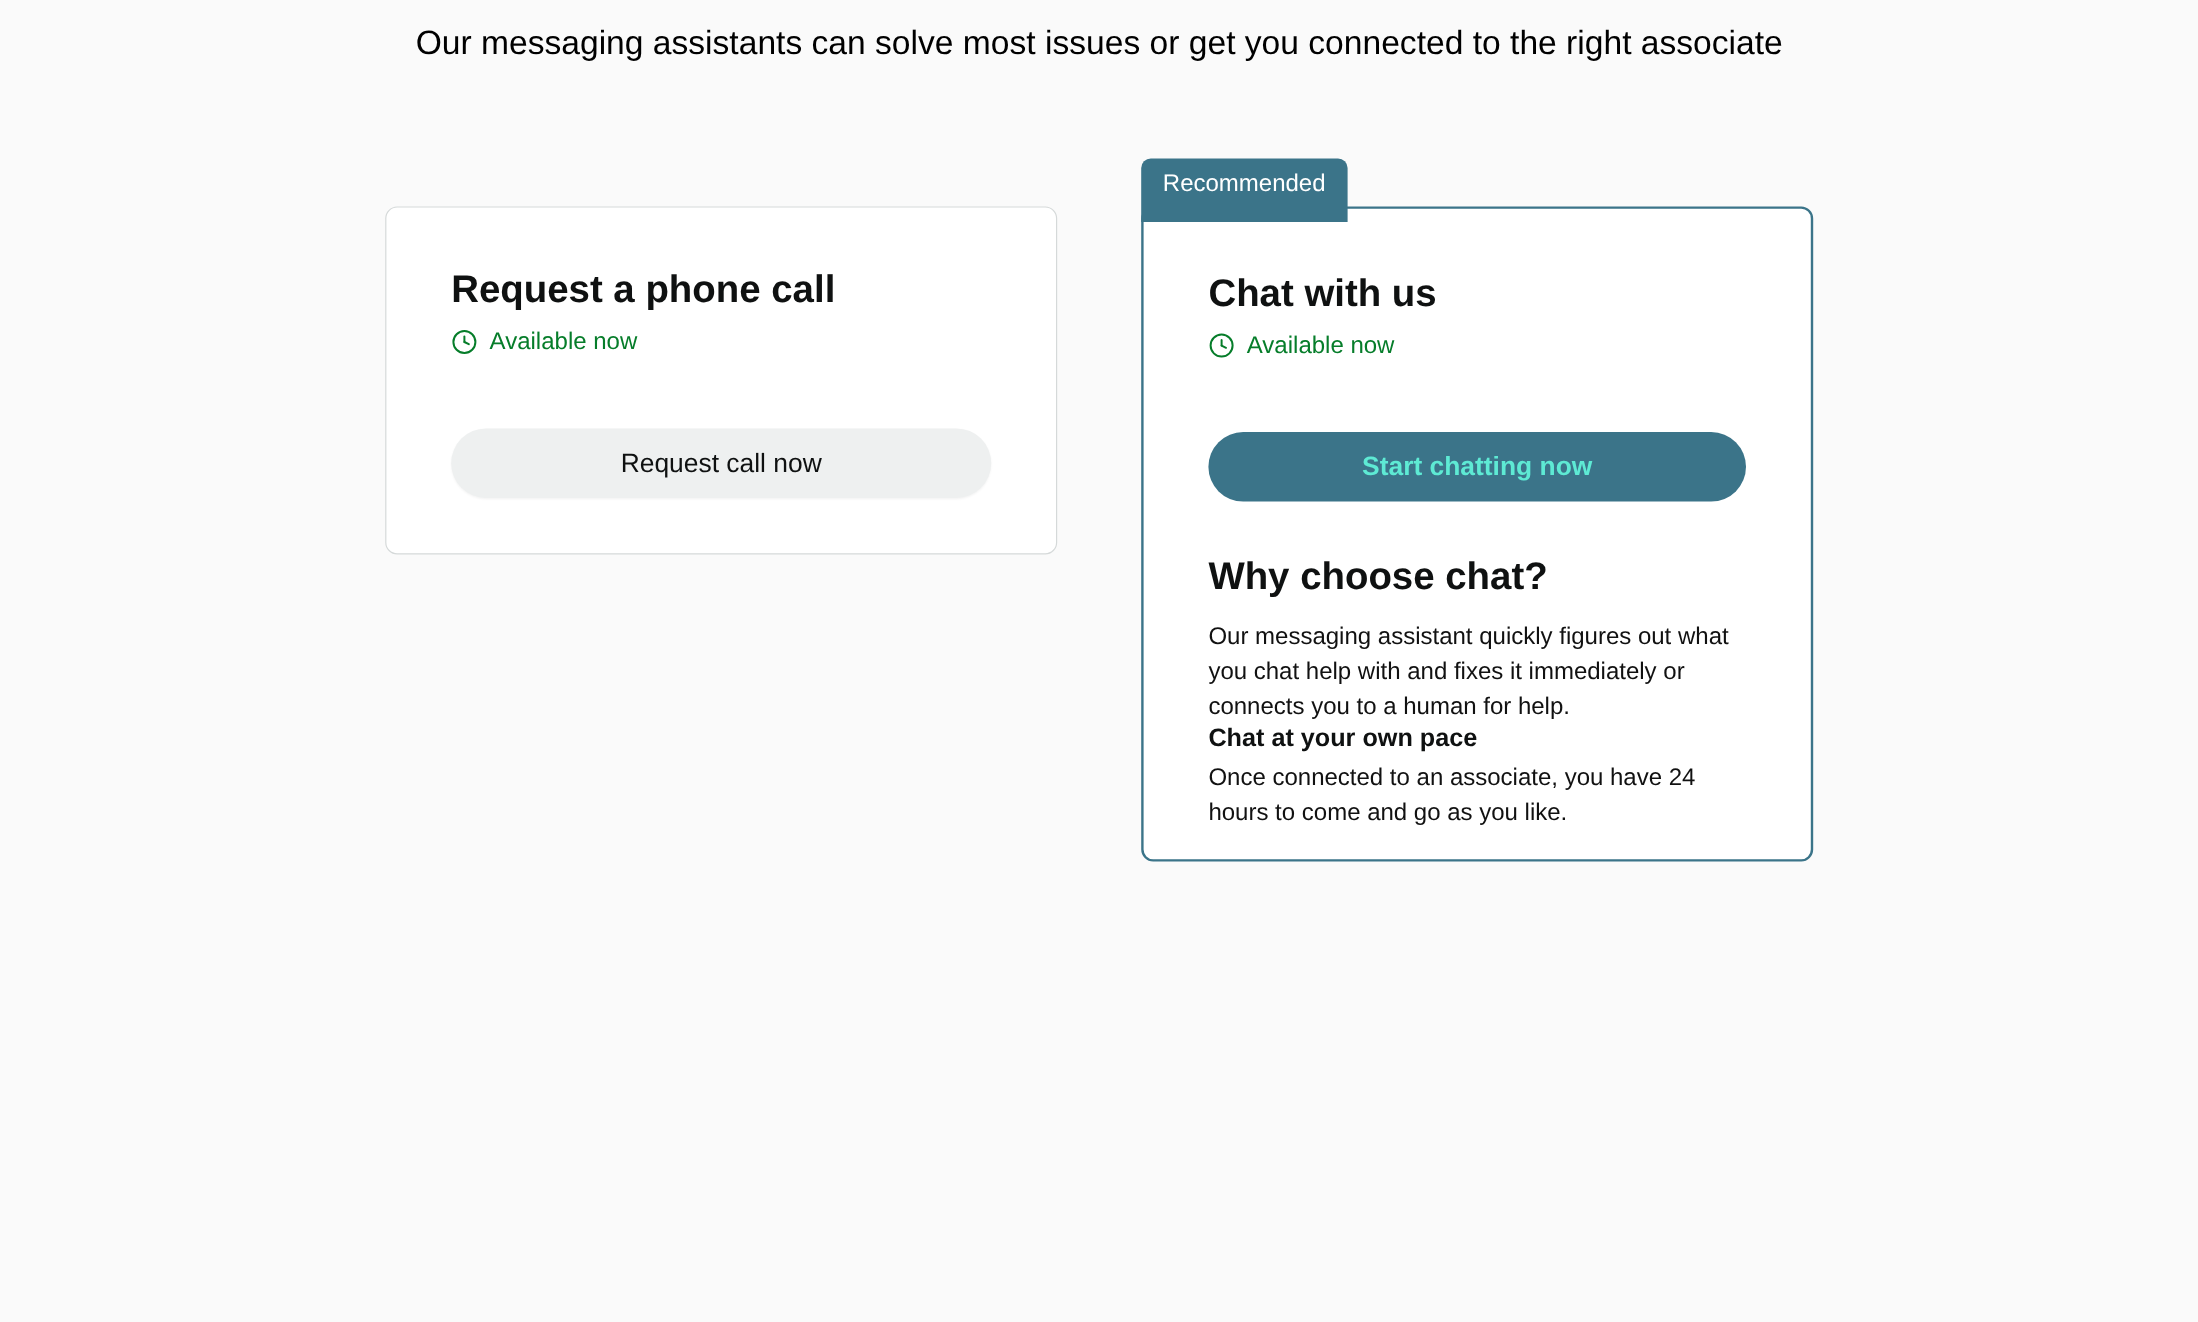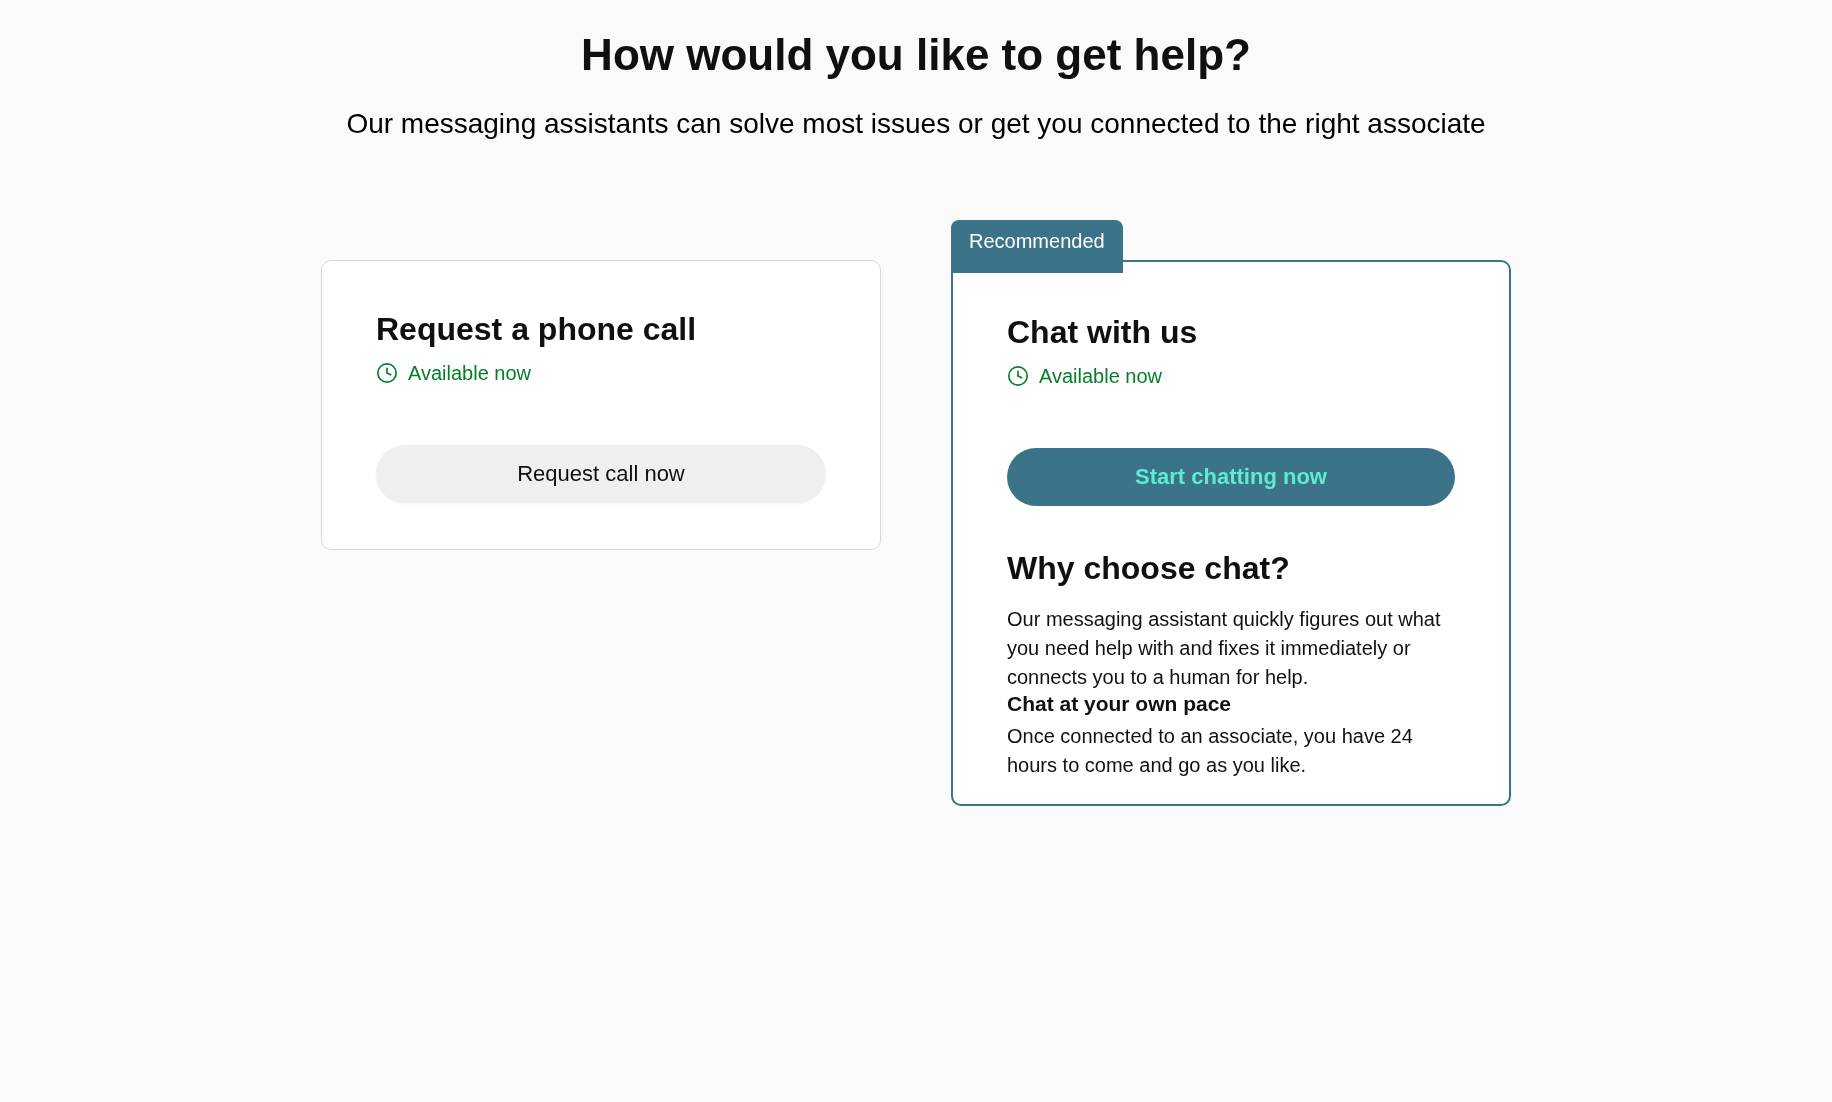--- a/index.html
+++ b/index.html
@@ -142,21 +142,20 @@
       margin-bottom: 26px;
     }
     .benefit-text:last-child {
       margin-bottom: 0;
     }
   </style>
 </head>
 <body>
 
 <div class="container">
-  <h1 class="page-title">How would you like to get help?</h1>
   <p class="page-subtitle">Our messaging assistants can solve most issues or get you connected to the right associate</p>
 
   <div class="cards-row">
 
     <div class="card card-phone">
       <h2 class="card-title">Request a phone call</h2>
       <div class="status-row">
         <svg class="clock-icon" viewBox="0 0 24 24">
           <circle cx="12" cy="12" r="10"></circle>
           <line x1="12" y1="12" x2="12" y2="7"></line>
@@ -177,21 +176,21 @@
             <line x1="12" y1="12" x2="12" y2="7"></line>
             <line x1="12" y1="12" x2="16" y2="14"></line>
           </svg>
           <span class="status-text">Available now</span>
         </div>
         <button class="btn btn-primary">Start chatting now</button>
 
         <h3 class="why-title">Why choose chat?</h3>
 
         <div>
-          <div class="benefit-text">Our messaging assistant quickly figures out what you need help with and fixes it immediately or connects you to a human for help.</div>
+          <div class="benefit-text">Our messaging assistant quickly figures out what you chat help with and fixes it immediately or connects you to a human for help.</div>
         </div>
 
         <div>
           <div class="benefit-title">Chat at your own pace</div>
           <div class="benefit-text">Once connected to an associate, you have 24 hours to come and go as you like.</div>
         </div>
       </div>
     </div>
 
   </div>

